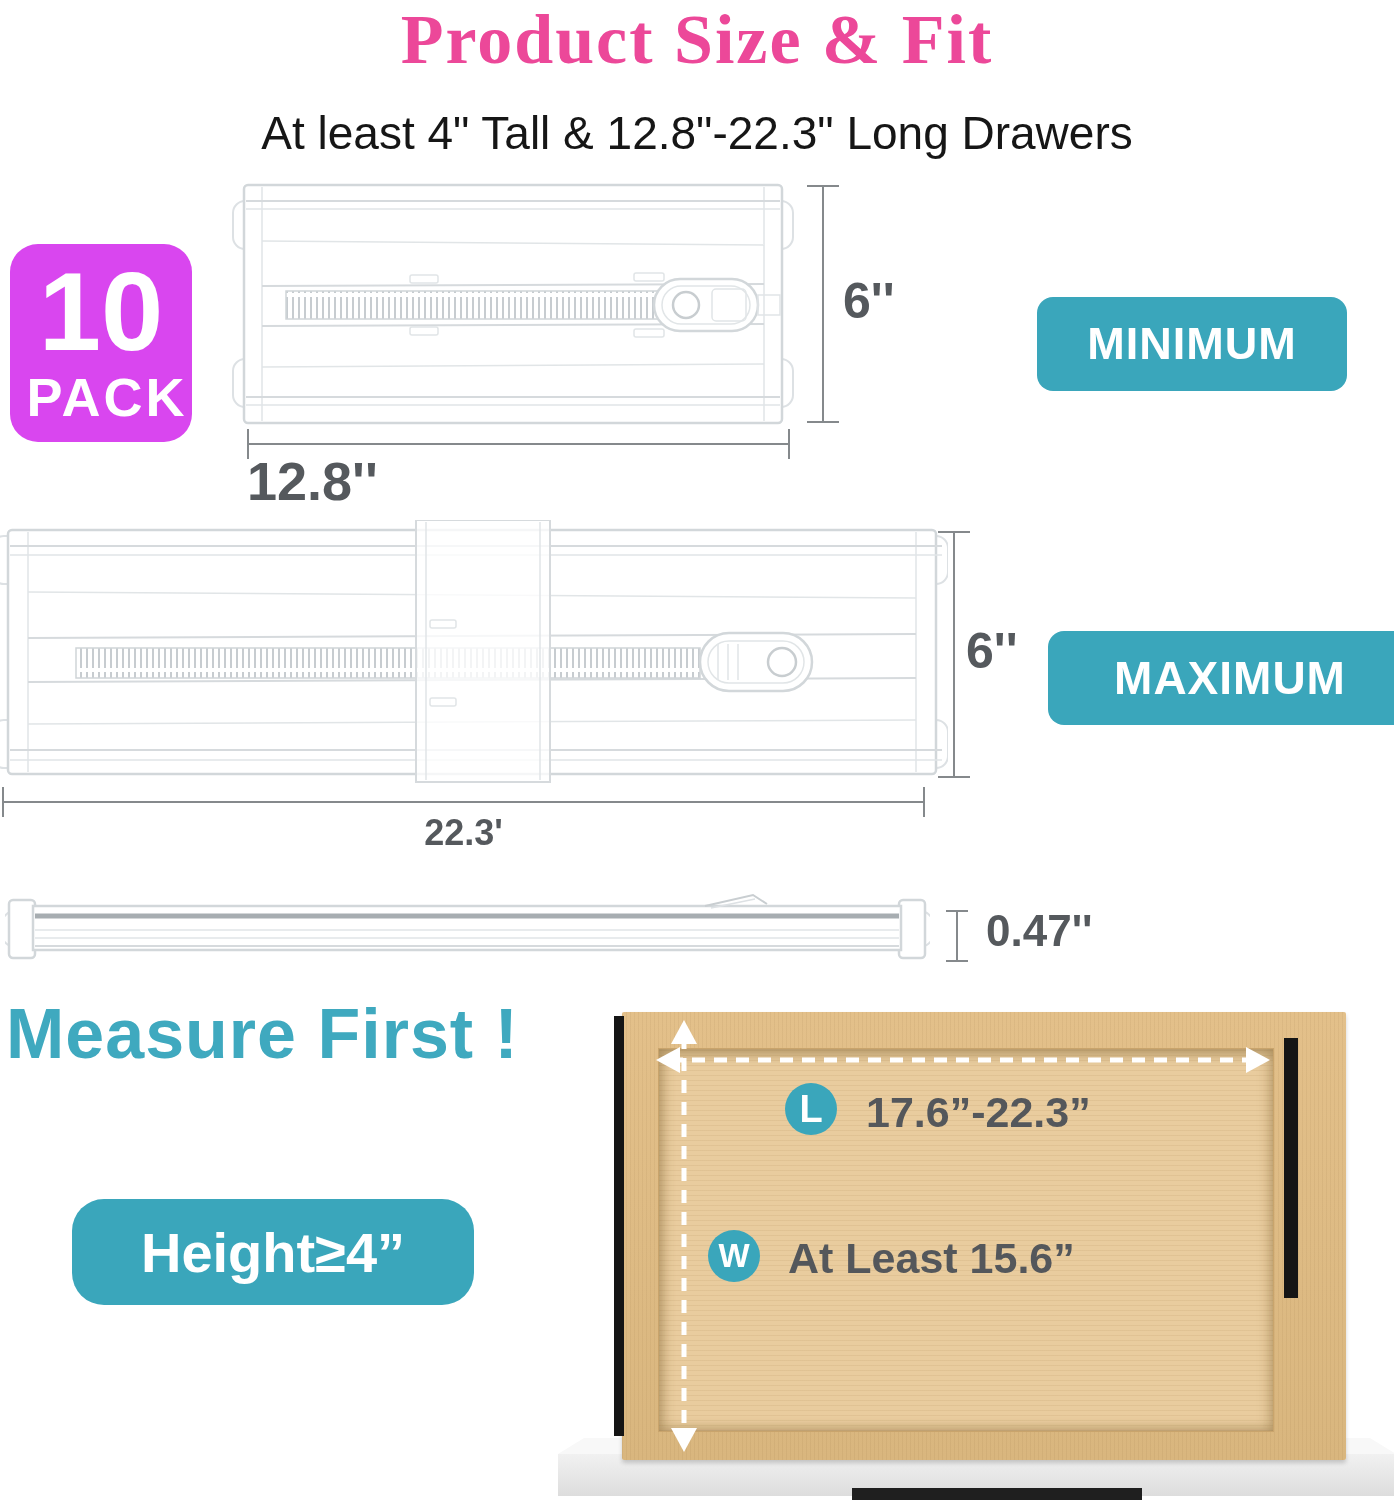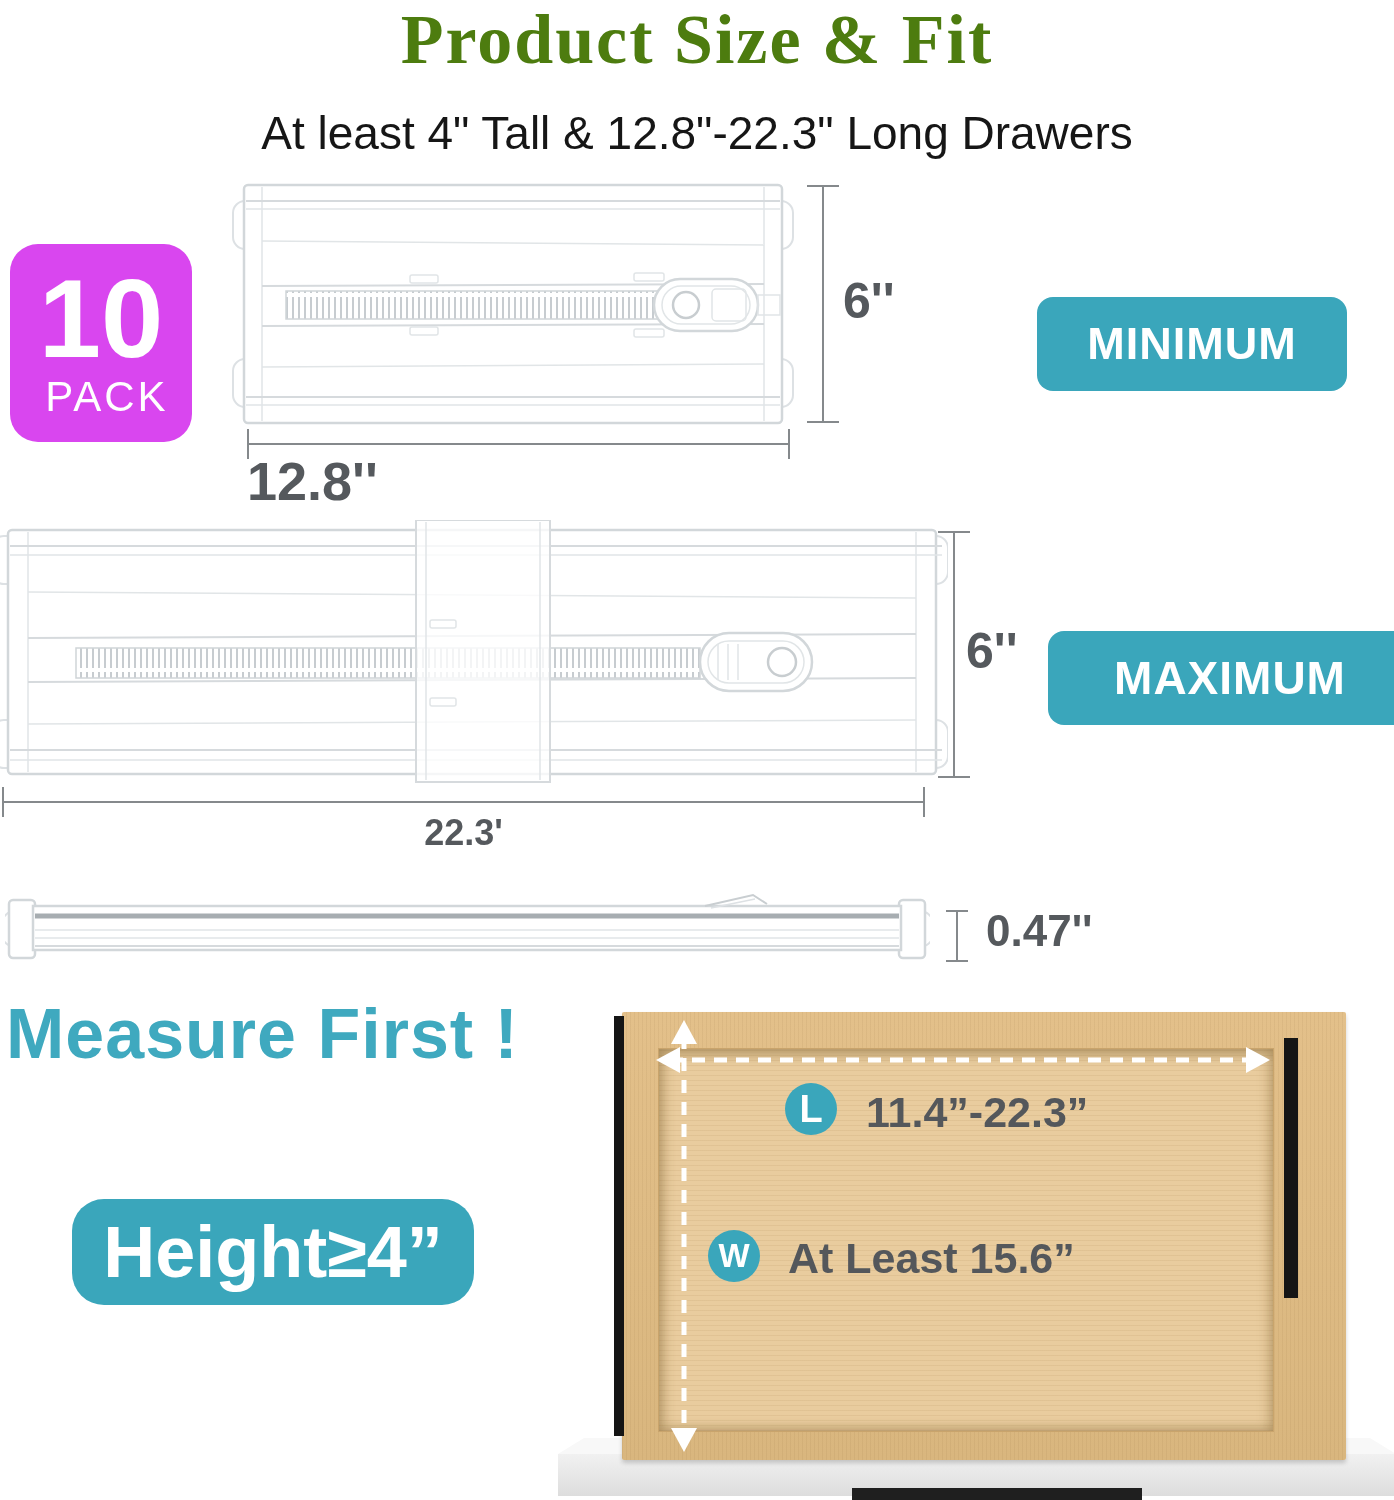--- a/index.html
+++ b/index.html
@@ -3,36 +3,36 @@
 <meta charset="utf-8">
 <style>
   html,body{margin:0;padding:0;background:#fff;}
   .canvas{position:relative;width:1394px;height:1500px;background:#ffffff;overflow:hidden;
           font-family:"Liberation Sans",sans-serif;}
   .abs{position:absolute;}
 
   
   .title{top:0px;left:0;width:100%;text-align:center;
          font-family:"Liberation Serif",serif;font-weight:700;font-size:70px;
-         color:#4d7c0f;letter-spacing:2px;}
+         color:#ec4899;letter-spacing:2px;}
   .subtitle{top:106px;left:0;width:100%;text-align:center;
             font-size:46px;color:#161616;letter-spacing:0px;}
   .measure-heading{left:6px;top:994px;font-family:Liberation Sans, sans-serif;
                    font-weight:700;font-size:70px;color:#3FA9BF;letter-spacing:1px;}
 
   
   .pill{background:#3AA6BB;color:#fff;border-radius:16px;display:flex;
         align-items:center;justify-content:center;font-weight:700;}
   .pill-min{left:1037px;top:297px;width:310px;height:94px;font-size:45px;letter-spacing:1px;}
   .pill-max{left:1048px;top:631px;width:364px;height:94px;font-size:46px;letter-spacing:1px;}
-  .pill-height{left:72px;top:1199px;width:402px;height:106px;font-size:72px;border-radius:32px;}
+  .pill-height{left:72px;top:1199px;width:402px;height:106px;font-size:56px;border-radius:32px;}
   .pack{left:10px;top:244px;width:182px;height:198px;background:#d946ef;border-radius:28px;
         display:flex;flex-direction:column;align-items:center;justify-content:center;color:#fff;}
   .pack-count{font-size:112px;font-weight:700;line-height:.92;margin-top:2px;}
-  .pack-unit{font-size:42px;font-weight:400;letter-spacing:3px;margin-top:2px;margin-left:12px;}
+  .pack-unit{font-size:54px;font-weight:700;letter-spacing:3px;margin-top:2px;margin-left:12px;}
 
   
   .dim-v{width:2px;background:#85898c;}
   .dim-v::before,.dim-v::after{content:"";position:absolute;left:50%;transform:translateX(-50%);
         width:32px;height:2px;background:#85898c;}
   .dim-v::before{top:0;} .dim-v::after{bottom:0;}
   .dim-v.small::before,.dim-v.small::after{width:22px;}
   .dim-h{height:2px;background:#85898c;}
   .dim-h::before,.dim-h::after{content:"";position:absolute;top:50%;transform:translateY(-50%);
         height:30px;width:2px;background:#85898c;}
@@ -213,18 +213,18 @@
         <polygon points="98,52 122,39 122,65" fill="#ffffff"></polygon>
         <polygon points="712,52 688,39 688,65" fill="#ffffff"></polygon>
       </g>
       <g>
         <line x1="126" y1="28" x2="126" y2="428" stroke="#ffffff" stroke-width="5" stroke-dasharray="13 9"></line>
         <polygon points="126,12 113,36 139,36" fill="#ffffff"></polygon>
         <polygon points="126,444 113,420 139,420" fill="#ffffff"></polygon>
       </g>
     </svg>
     <div class="abs marker marker-l">L</div>
-    <div class="abs meas-val val-l">11.4”-22.3”</div>
+    <div class="abs meas-val val-l">17.6”-22.3”</div>
     <div class="abs marker marker-w">W</div>
     <div class="abs meas-val val-w">At Least 15.6”</div>
   </div>
 
 </div>
 
 </body></html>

